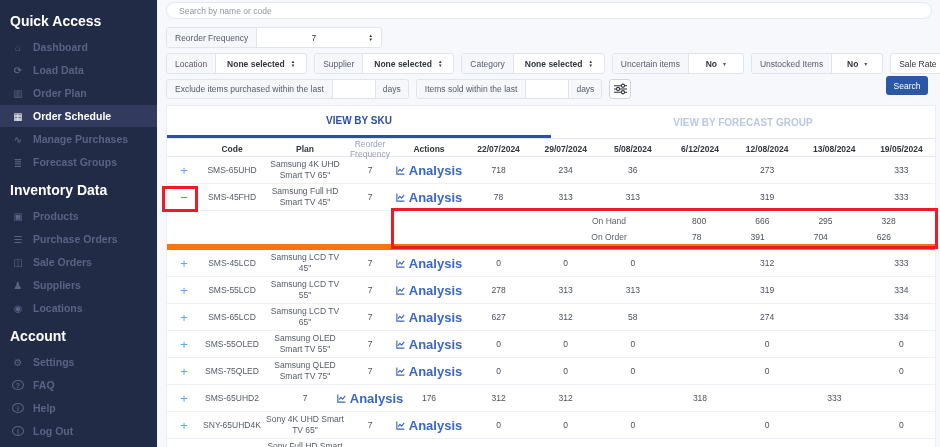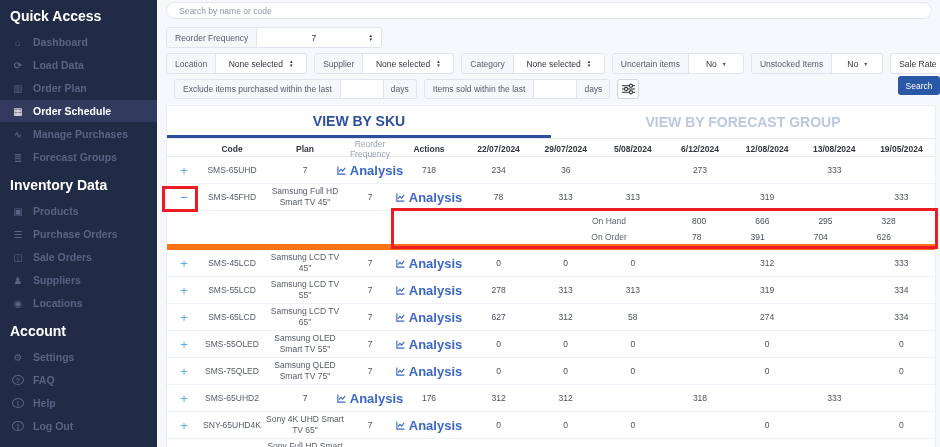--- a/index.html
+++ b/index.html
@@ -2,21 +2,21 @@
 <html><head>
 <meta charset="utf-8">
 <style>
   * { margin:0; padding:0; box-sizing:border-box; }
   html,body { width:940px; height:447px; overflow:hidden;
     font-family:"Liberation Sans","DejaVu Sans",sans-serif; background:#f7f8fc; }
   body { position:relative; }
 
   
   .sidebar { position:absolute; left:0; top:0; width:157px; height:447px;
-    background:#222b45; color:#fff; }
+    background:#222b45; color:#fff; padding-top:5px; }
   .side-title { font-size:14px; font-weight:700; color:#fff; padding:8px 10px 6px 10px; }
   .side-item { display:flex; align-items:center; gap:9px; padding:5px 10px 5px 12px;
     font-size:10.5px; font-weight:700; color:#596384; cursor:pointer; margin:1px 0; }
   .side-item.active { background:#323b5e; color:#fff; }
   .side-icon { width:12px; text-align:center; font-size:10px; flex:0 0 12px; }
   .ring { display:inline-flex; align-items:center; justify-content:center;
     width:10px; height:10px; border:1px solid currentColor; border-radius:50%;
     font-size:7px; font-weight:700; }
 
   
@@ -27,42 +27,42 @@
     font-size:8.5px; color:#333; outline:none; font-family:inherit; }
   .search-bar::placeholder { color:#8d94a5; }
 
   .ctl-row { position:absolute; left:9px; display:flex; align-items:stretch; gap:7px; }
   .group { display:flex; align-items:stretch; border:1px solid #e0e4ee; border-radius:3px;
     background:#fff; overflow:hidden; height:21px; }
   .group .glabel { background:#f6f7fa; color:#555c6b; font-size:8.5px; font-weight:400;
     display:flex; align-items:center; padding:0 8px; border-right:1px solid #e0e4ee;
     white-space:nowrap; }
   .group .gval { display:flex; align-items:center; justify-content:center; gap:6px;
-    padding:0 8px; font-size:8.5px; font-weight:400; color:#30343c; white-space:nowrap; }
+    padding:0 8px; font-size:8.5px; font-weight:700; color:#30343c; white-space:nowrap; }
   .group input { border:none; outline:none; width:42px; font-size:8.5px; padding:0 4px;
     font-family:inherit; }
   .stepper { display:flex; flex-direction:column; line-height:4px; font-size:4.5px;
     color:#333; justify-content:center; }
   .chev { font-size:6px; color:#555; }
   .suffix { background:#f6f7fa; color:#555c6b; font-size:8.5px; display:flex;
     align-items:center; padding:0 7px; border-left:1px solid #e0e4ee; }
 
   .sliders-btn { width:22px; height:20px; border:1px solid #cfd5e3; border-radius:3px;
     background:#fff; display:flex; align-items:center; justify-content:center; cursor:pointer; }
 
-  .search-btn { position:absolute; right:0; top:76px; width:42px; height:19px;
+  .search-btn { position:absolute; right:12px; top:76px; width:42px; height:19px;
     background:#2a58a6; color:#fff; font-size:8.5px; font-weight:400; border:none;
     border-radius:3px; cursor:pointer; font-family:inherit; }
 
   
   .panel { position:absolute; left:9px; top:105px; width:770px; background:#fff;
     border:1px solid #eceef5; border-bottom:none; }
   .tabs { display:flex; height:33px; border-bottom:1px solid #e3e7f0; }
   .tab { flex:1; display:flex; align-items:center; justify-content:center;
-    font-size:14px; font-weight:700; cursor:pointer; }
+    font-size:10px; font-weight:700; cursor:pointer; }
   .tab.active { color:#2d4f9e; border-bottom:3px solid #2d4f9e; }
   .tab.inactive { color:#bcc7e0; }
 
   .trow { display:grid; grid-template-columns:34px 62px 84px 46px 72px repeat(7,1fr);
     align-items:center; }
   .thead { height:18px; border-bottom:1px solid #e3e7f0; }
   .thead .hc { font-size:8.5px; font-weight:700; color:#30343c; text-align:center; }
   .thead .hc.muted { color:#9aa1b0; font-weight:400; }
   .drow { min-height:27px; border-bottom:1px solid #eef0f7; }
   .srow { min-height:19px; border-bottom:none;gap:45px; }
@@ -217,21 +217,21 @@
     </div>
     <div class="group" style="width:110px;">
       <span class="gval" style="flex:1; font-weight:400; justify-content:space-between;">
         <span>Sale Rate</span>
 
       </span>
     </div>
   </div>
 
   <div class="ctl-row" style="top:79px;">
-    <div class="group" style="height:20px;margin-left:8px;">
+    <div class="group" style="height:20px;">
       <span class="glabel">Exclude items purchased within the last</span>
       <input type="text" value="" style="">
       <span class="suffix">days</span>
     </div>
     <div class="group" style="height:20px;">
       <span class="glabel">Items sold within the last</span>
       <input type="text" value="" style="">
       <span class="suffix">days</span>
     </div>
     <button class="sliders-btn">
@@ -266,20 +266,21 @@
         <span class="hc">5/08/2024</span>
         <span class="hc">6/12/2024</span>
         <span class="hc">12/08/2024</span>
         <span class="hc">13/08/2024</span>
         <span class="hc">19/05/2024</span>
       </div>
     <div id="tbody">
         <div class="trow drow">
           <button class="expand-btn">+</button>
           <span class="cell code">SMS-65UHD</span>
+          <span class="cell name">Samsung 4K UHD Smart TV 65"</span>
           <span class="cell">7</span>
           <a class="analysis">
             <svg width="9" height="9" viewBox="0 0 16 16">
               <path d="M1.5 1v13.5H15" fill="none" stroke="currentColor" stroke-width="2"></path>
               <path d="M3.5 10l3.5-4 3 3 4.5-5.5" fill="none" stroke="currentColor" stroke-width="2"></path>
             </svg>
             <span>Analysis</span>
           </a>
           <span class="cell">718</span>
           <span class="cell">234</span>

